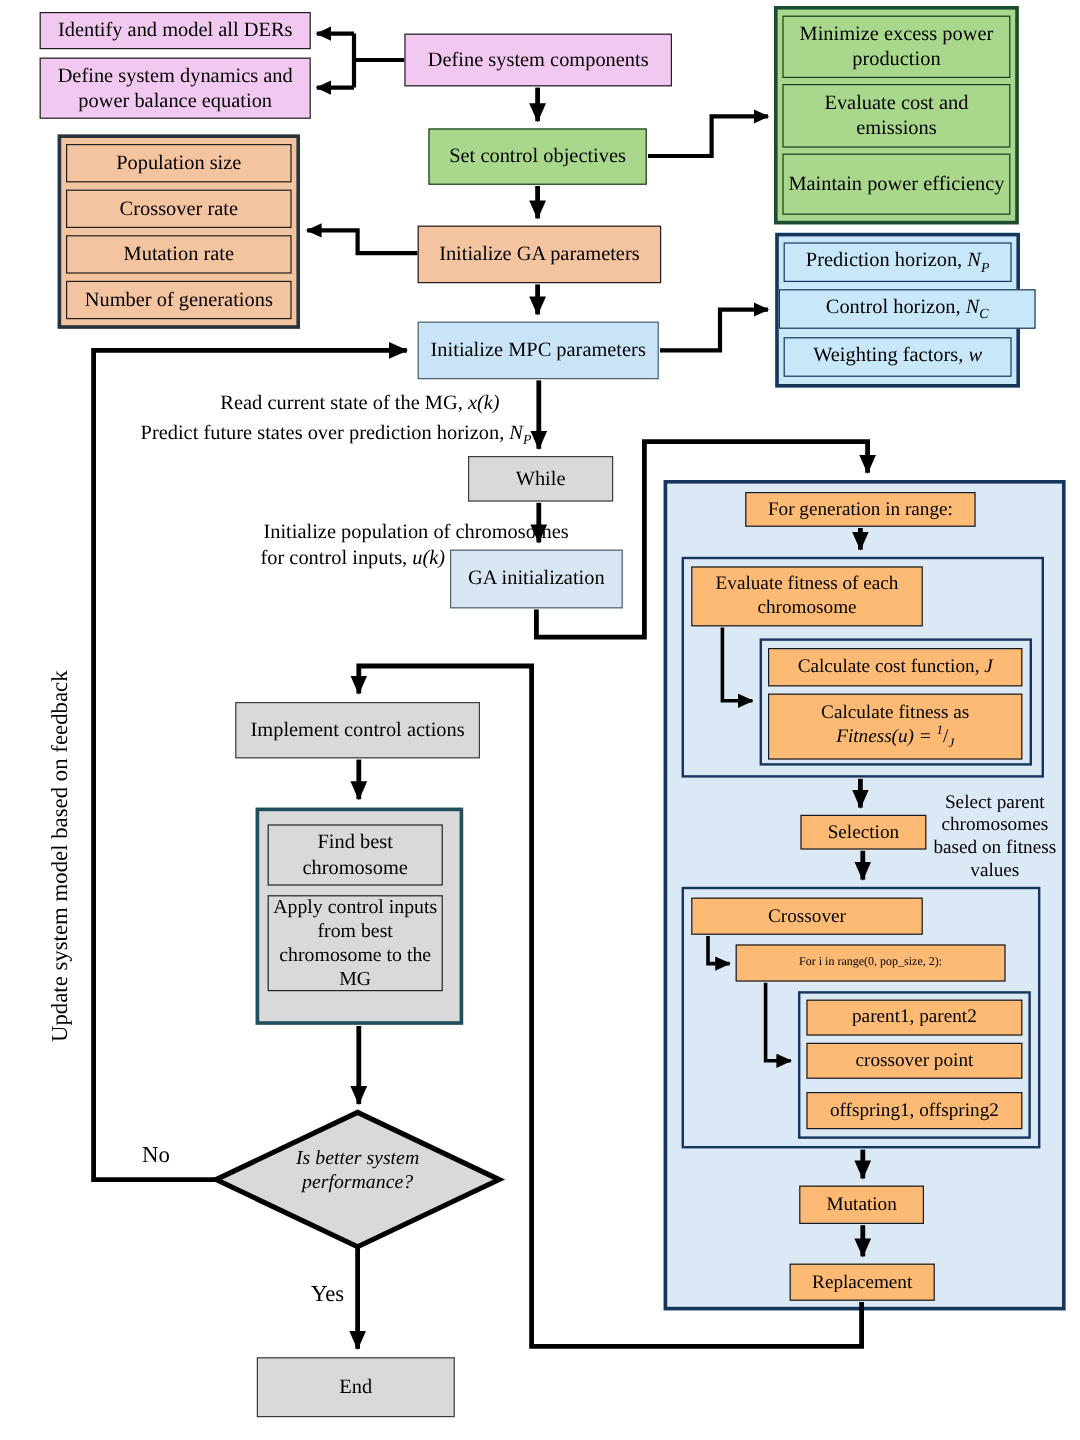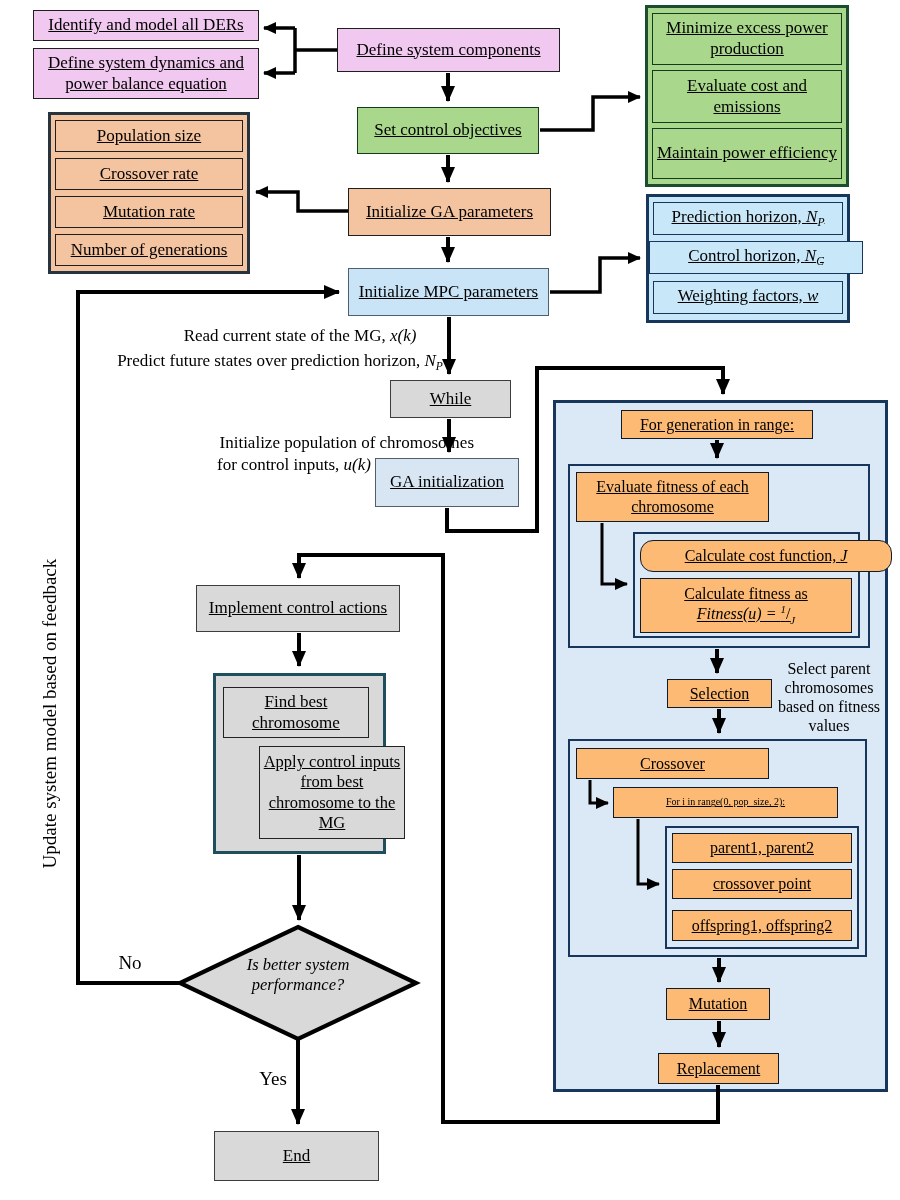--- a/index.html
+++ b/index.html
@@ -1,19 +1,19 @@
 <!DOCTYPE html>
 <html><head>
 <meta charset="utf-8">
 <style>
   html,body{margin:0;padding:0;background:#ffffff;}
   #canvas{position:relative;width:900px;height:1200px;background:#ffffff;overflow:hidden;
           font-family:"Liberation Serif",serif;color:#000;}
   .box{position:absolute;box-sizing:border-box;display:flex;align-items:center;justify-content:center;
-       text-align:center;font-size:17px;line-height:1.22;padding:1px 0;text-decoration:underline;}
+       text-align:center;font-size:17px;line-height:1.22;padding:1px 0;}
   .pink   {background:#f1c8ef;border:1.7px solid #1f1f1f;}
   .green  {background:#a9d88d;border:1.8px solid #143a1f;}
   .orange {background:#f4c3a0;border:1.7px solid #1f1f1f;}
   .blue   {background:#c8e7f8;border:1.7px solid #16365c;}
   .skybox {background:#c9e4f7;border:1.7px solid #4f5f6e;}
   .gabox  {background:#d8e6f3;border:1.7px solid #4f5f6e;}
   .gray   {background:#d9d9d9;border:1.8px solid #3d3d3d;}
   .panelbox{background:#fdba74;border:1.5px solid #0d1b2a;font-size:16px;}
   .group{position:absolute;box-sizing:border-box;}
   .g-green {border:3px solid #1d4d2e;background:#a9d88d;}
@@ -163,21 +163,21 @@
 
   <div class="box panelbox" style="left:621px;top:410px;width:192px;height:29px;">
     <span>For generation in range:</span>
   </div>
 
   <div class="group g-navy" style="left:568px;top:464px;width:302px;height:184px;"></div>
   <div class="box panelbox" style="left:576px;top:472px;width:193px;height:50px;">
     <span>Evaluate fitness of each chromosome</span>
   </div>
   <div class="group g-navy" style="left:633px;top:532px;width:227px;height:106px;"></div>
-  <div class="box panelbox" style="left:640px;top:540px;width:252px;height:32px;border-radius:13px;">
+  <div class="box panelbox" style="left:640px;top:540px;width:212px;height:32px;">
     <span><span>Calculate cost function, </span><span class="mvar">J</span></span>
   </div>
   <div class="box panelbox" style="left:640px;top:578px;width:212px;height:55px;">
     <span>
       <span style="display:block;">Calculate fitness as</span>
       <span style="display:block;"><span class="mvar">Fitness(u) = </span><sup class="mvar">1</sup><span>/</span><sub>J</sub></span>
     </span>
   </div>
 
   <div class="box panelbox" style="left:667px;top:679px;width:105px;height:29px;">
@@ -212,21 +212,21 @@
     <span>Replacement</span>
   </div>
 
   <div class="box gray" style="left:196px;top:585px;width:204px;height:47px;">
     <span>Implement control actions</span>
   </div>
   <div class="group g-best" style="left:213px;top:673px;width:173px;height:181px;"></div>
   <div class="box gray" style="left:223px;top:687px;width:146px;height:51px;border-width:1.5px;border-color:#222;">
     <span>Find best chromosome</span>
   </div>
-  <div class="box gray" style="left:223px;top:746px;width:146px;height:93px;border-width:1.5px;border-color:#222;font-size:16.5px;margin-left:36px;">
+  <div class="box gray" style="left:223px;top:746px;width:146px;height:80px;border-width:1.5px;border-color:#222;font-size:16.5px;">
     <span>Apply control inputs from best chromosome to the MG</span>
   </div>
 
   <div class="note" style="left:240px;top:955px;width:116px;font-size:16.5px;line-height:1.2;font-style:italic;">
     <span>Is better system performance?</span>
   </div>
 
   <div class="box gray" style="left:214px;top:1131px;width:165px;height:50px;align-items:center;">
     <span>End</span>
   </div>

